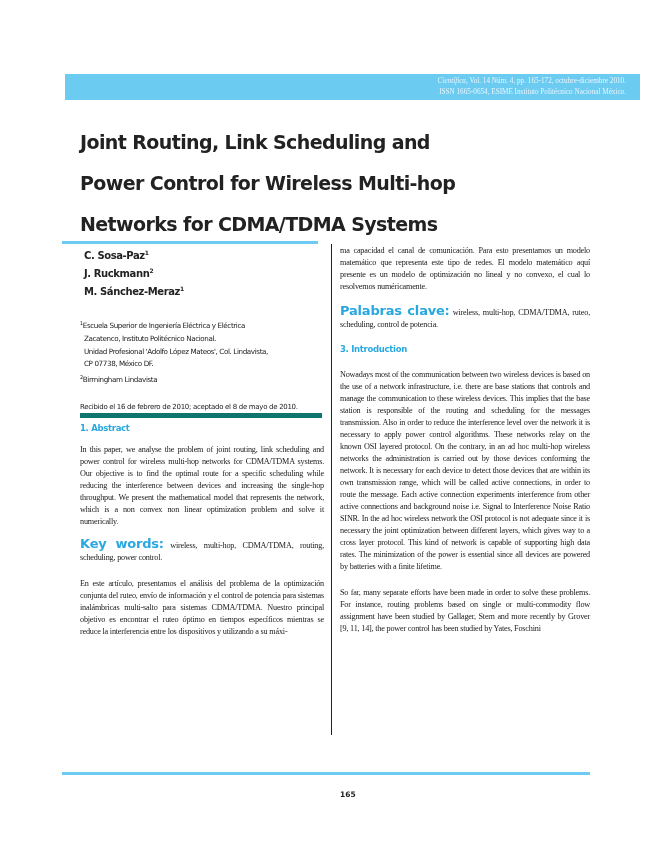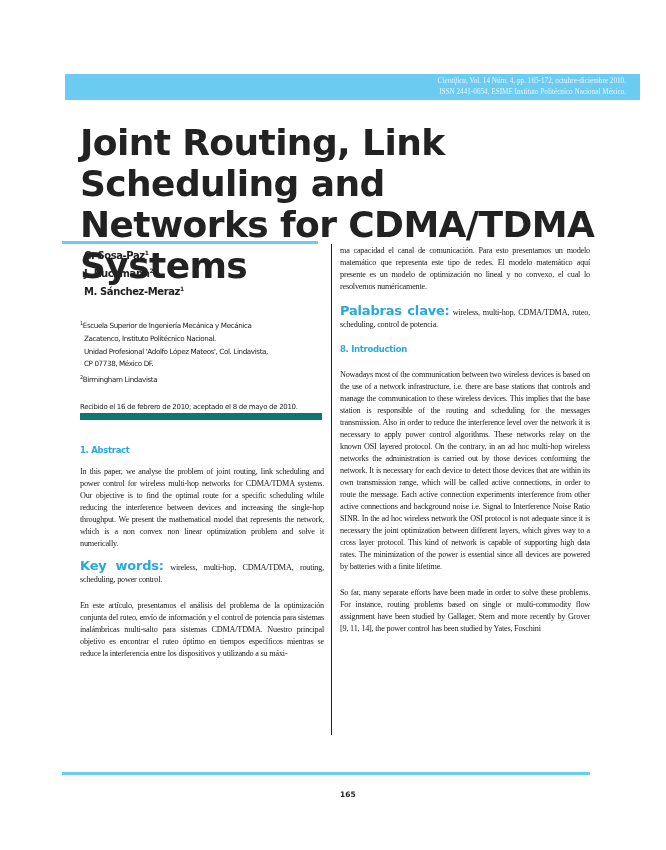--- a/index.html
+++ b/index.html
@@ -1,82 +1,83 @@
 <!DOCTYPE html>
 <html><head>
 <meta charset="utf-8">
 <style>
   html, body { margin: 0; padding: 0; background: #ffffff; }
   body { width: 666px; height: 850px; position: relative; overflow: hidden; font-family: "Liberation Serif", serif; color: #1a1a1a; }
   .banner { position: absolute; left: 65px; top: 74px; width: 575px; height: 26px; background: #6ccbf1; }
   .banner-text { position: absolute; right: 14px; top: 2px; text-align: right; font-size: 7.2px; line-height: 10.5px; color: #e8f6fd; }
   .banner-text i { font-style: italic; }
-  .title { position: absolute; left: 80px; top: 122px; width: 520px; font-family: "DejaVu Sans", sans-serif; font-weight: bold; font-size: 36px; line-height: 41px; color: #222; letter-spacing: -0.6px; }
+  .title { position: absolute; left: 80px; top: 122px; width: 520px; font-family: "DejaVu Sans", sans-serif; font-weight: bold; font-size: 19px; line-height: 41px; color: #222; letter-spacing: -0.6px; }
   .title-rule { position: absolute; left: 62px; top: 241px; width: 256px; height: 3px; background: #6ccbf1; }
   .col-divider { position: absolute; left: 331px; top: 244px; width: 1px; height: 491px; background: #222; }
   .left-col { position: absolute; left: 84px; top: 246px; width: 240px; }
   .right-col { position: absolute; left: 340px; top: 246px; width: 250px; }
   .authors { font-family: "DejaVu Sans", sans-serif; font-weight: bold; font-size: 10px; line-height: 14.5px; letter-spacing: -0.4px; color: #222; }
   .authors sup { font-size: 6px; }
   .affil { margin-top: 18px; font-family: "DejaVu Sans", sans-serif; font-size: 7.2px; line-height: 12.5px; letter-spacing: -0.4px; color: #222; margin-left: -4px; }
   .affil sup { font-size: 5px; }
-  .received { margin-top: 16px; margin-left: -4px; font-family: "DejaVu Sans", sans-serif; font-size: 7px; letter-spacing: -0.3px; padding-bottom: 2px; border-bottom: 7px solid #0f766e; width: 242px; }
+  .received { margin-top: 16px; margin-left: -4px; font-family: "DejaVu Sans", sans-serif; font-size: 7px; letter-spacing: -0.3px; padding-bottom: 2px; border-bottom: 5px solid #0f766e; width: 242px; }
   .heading { font-family: "DejaVu Sans", sans-serif; font-weight: bold; color: #29a8e0; font-size: 8.5px; letter-spacing: -0.3px; line-height: 12px; }
   .body { font-size: 8.2px; line-height: 12px; text-align: justify; letter-spacing: -0.2px; color: #1a1a1a; }
   .kw-label { font-family: "DejaVu Sans", sans-serif; font-weight: bold; color: #29a8e0; font-size: 13px; }
   .page-rule { position: absolute; left: 62px; top: 772px; width: 528px; height: 3px; background: #6ccbf1; }
   .page-number { position: absolute; left: 340px; top: 790px; font-family: "DejaVu Sans", sans-serif; font-weight: bold; font-size: 7.5px; color: #222; }
 </style>
 </head>
 <body>
 
 <div class="banner">
   <div class="banner-text">
     <div><i>Científica,</i><span> Vol. 14 Núm. 4, pp. 165-172, octubre-diciembre 2010.</span></div>
-    <div>ISSN 2441-0654, ESIME Instituto Politécnico Nacional México.</div>
+    <div>ISSN 1665-0654, ESIME Instituto Politécnico Nacional México.</div>
   </div>
 </div>
 
 <div class="title">
   <div>Joint Routing, Link Scheduling and</div>
+  <div>Power Control for Wireless Multi-hop</div>
   <div>Networks for CDMA/TDMA Systems</div>
 </div>
 
 <div class="title-rule"></div>
 <div class="col-divider"></div>
 
 <div class="left-col">
   <div class="authors">
     <div><span>C. Sosa-Paz</span><sup>1</sup></div>
     <div><span>J. Ruckmann</span><sup>2</sup></div>
     <div><span>M. Sánchez-Meraz</span><sup>1</sup></div>
   </div>
 
   <div class="affil">
-    <div><sup>1</sup><span>Escuela Superior de Ingeniería Mecánica y Mecánica</span></div>
+    <div><sup>1</sup><span>Escuela Superior de Ingeniería Eléctrica y Eléctrica</span></div>
     <div style="padding-left:4px">Zacatenco, Instituto Politécnico Nacional.</div>
     <div style="padding-left:4px">Unidad Profesional 'Adolfo López Mateos', Col. Lindavista,</div>
     <div style="padding-left:4px">CP 07738, México DF.</div>
     <div><sup>2</sup><span>Birmingham Lindavista</span></div>
   </div>
 
   <div class="received">Recibido el 16 de febrero de 2010; aceptado el 8 de mayo de 2010.</div>
 
-  <div class="heading" style="margin-top:24px; margin-left:-4px;">1. Abstract</div>
+  <div class="heading" style="margin-top:4px; margin-left:-4px;">1. Abstract</div>
   <div class="body" style="margin-top:10px; margin-left:-4px; width:244px;">In this paper, we analyse the problem of joint routing, link scheduling and power control for wireless multi-hop networks for CDMA/TDMA systems. Our objective is to find the optimal route for a specific scheduling while reducing the interference between devices and increasing the single-hop throughput. We present the mathematical model that represents the network, which is a non convex non linear optimization problem and solve it numerically.</div>
 
   <div class="body" style="margin-top:10px; margin-left:-4px; width:244px;"><span class="kw-label">Key words:</span><span> wireless, multi-hop, CDMA/TDMA, routing, scheduling, power control.</span></div>
 
   <div class="body" style="margin-top:14px; margin-left:-4px; width:244px;">En este artículo, presentamos el análisis del problema de la optimización conjunta del ruteo, envío de información y el control de potencia para sistemas inalámbricas multi-salto para sistemas CDMA/TDMA. Nuestro principal objetivo es encontrar el ruteo óptimo en tiempos específicos mientras se reduce la interferencia entre los dispositivos y utilizando a su máxi-</div>
 </div>
 
 <div class="right-col">
   <div class="body" style="margin-top:-1px;">ma capacidad el canal de comunicación. Para esto presentamos un modelo matemático que representa este tipo de redes. El modelo matemático aquí presente es un modelo de optimización no lineal y no convexo, el cual lo resolvemos numéricamente.</div>
   <div class="body" style="margin-top:12px;"><span class="kw-label">Palabras clave:</span><span> wireless, multi-hop, CDMA/TDMA, ruteo, scheduling, control de potencia.</span></div>
 
-  <div class="heading" style="margin-top:12px;">8. Introduction</div>
+  <div class="heading" style="margin-top:12px;">3. Introduction</div>
   <div class="body" style="margin-top:14px;"> Nowadays most of the communication between two wireless devices is based on the use of a network infrastructure, i.e. there are base stations that controls and manage the communication to these wireless devices. This implies that the base station is responsible of the routing and scheduling for the messages transmission. Also in order to reduce the interference level over the network it is necessary to apply power control algorithms. These networks relay on the known OSI layered protocol. On the contrary, in an ad hoc multi-hop wireless networks the administration is carried out by those devices conforming the network. It is necessary for each device to detect those devices that are within its own transmission range, which will be called active connections, in order to route the message. Each active connection experiments interference from other active connections and background noise i.e. Signal to Interference Noise Ratio SINR. In the ad hoc wireless network the OSI protocol is not adequate since it is necessary the joint optimization between different layers, which gives way to a cross layer protocol. This kind of network is capable of supporting high data rates. The minimization of the power is essential since all devices are powered by batteries with a finite lifetime.</div>
 
   <div class="body" style="margin-top:14px;">So far, many separate efforts have been made in order to solve these problems. For instance, routing problems based on single or multi-commodity flow assignment have been studied by Gallager, Stern and more recently by Grover [9, 11, 14], the power control has been studied by Yates, Foschini</div>
 </div>
 
 <div class="page-rule"></div>
 <div class="page-number">165</div>
 
 </body></html>

